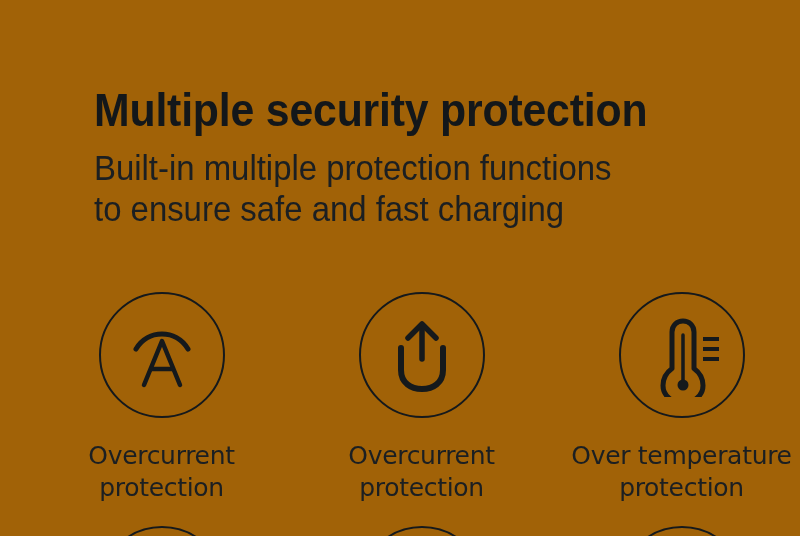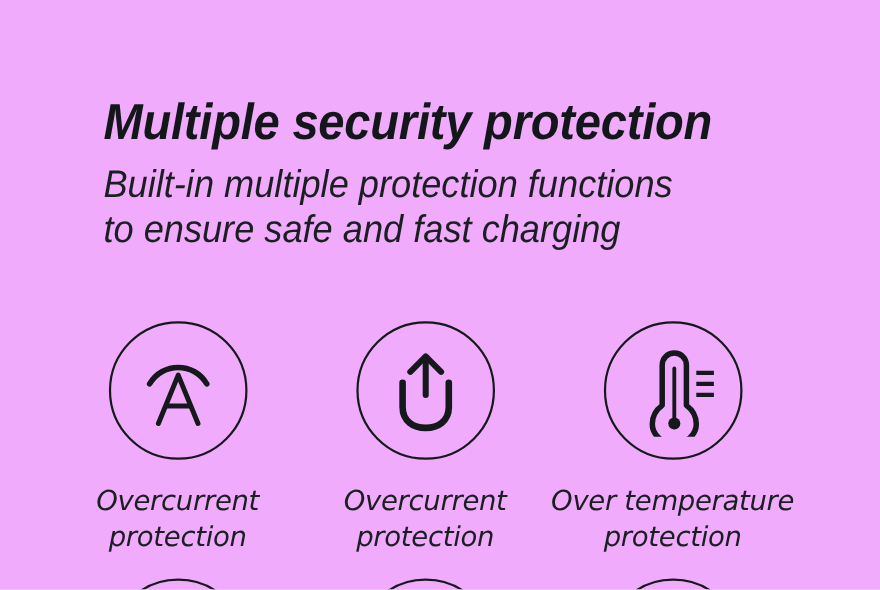--- a/index.html
+++ b/index.html
@@ -12,23 +12,22 @@
     background: #e2e8ea;
     font-family: "DejaVu Sans", sans-serif;
     overflow: hidden;
     position: relative;
   }
 
   .page {
     position: relative;
     width: 800px;
     height: 536px;
-    background: #f0abfc;
+    background: #a16207;
     overflow: hidden;
-    font-style: italic;
   }
 
   
   .heading-block {
     position: absolute;
     left: 94px;
     top: 82px;
     width: 660px;
   }
 
@@ -66,20 +65,21 @@
     position: absolute;
     left: 0;
     top: 292px;
     width: 800px;
   }
 
   .icon-row {
     display: flex;
     width: 800px;
     justify-content: flex-start;
+    gap: 35px;
   }
 
   .icon-cell {
     width: 225px;
     display: flex;
     flex-direction: column;
     align-items: center;
   }
   .icon-cell.col0 { margin-left: 49px; }
 

